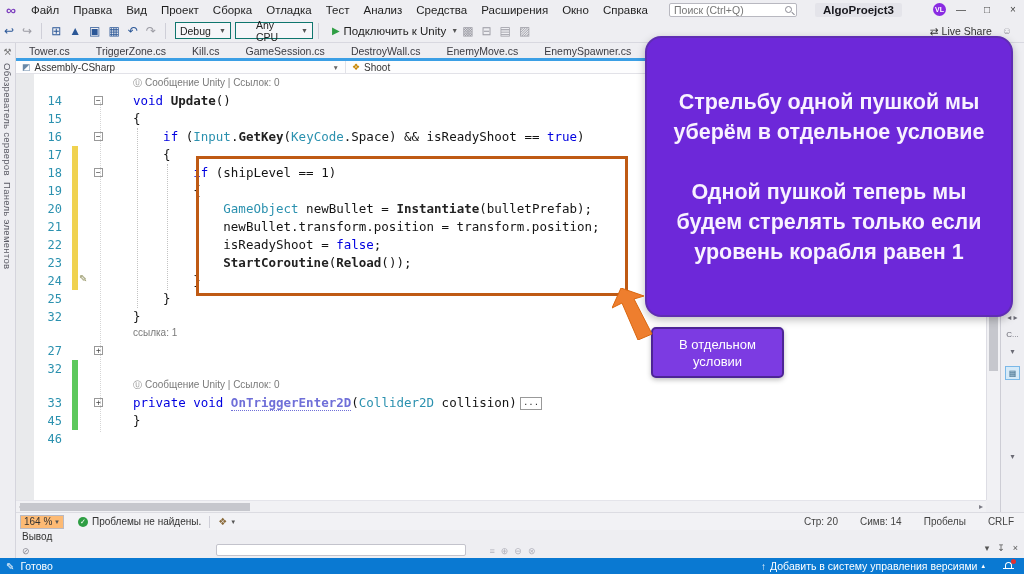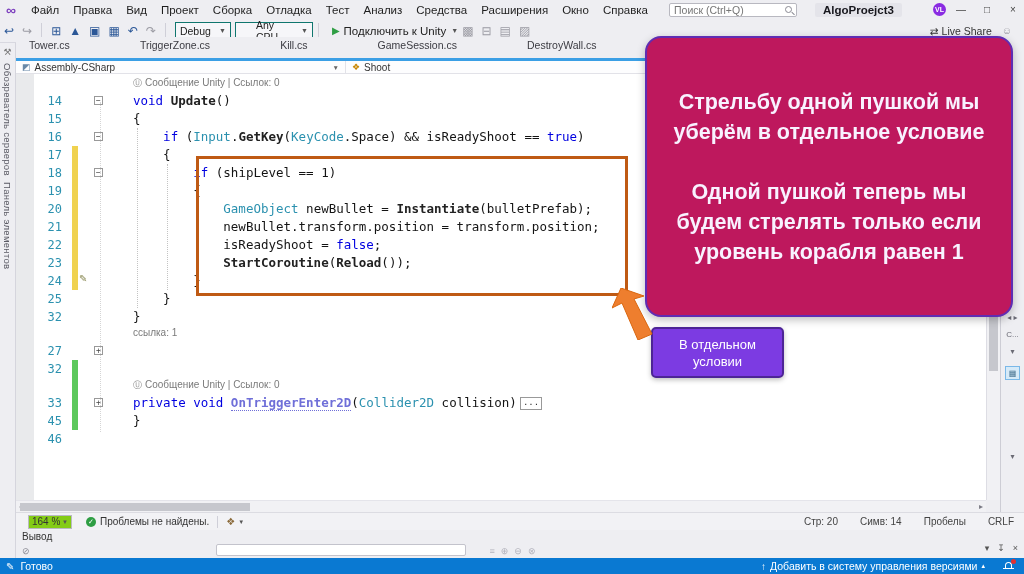--- a/index.html
+++ b/index.html
@@ -35,21 +35,21 @@
   #attach-btn .caret { font-size:7px; color:#555; margin-left:5px; }
   #toolbar-right { margin-left:auto; display:flex; align-items:center; gap:6px; padding-right:8px; color:#5a5a66; }
   #live-share { font-size:10.5px; color:#333; display:flex; gap:3px; align-items:center; }
 
   
   #left-strip { left:0; top:43px; width:16px; height:515px; background:#eeeef2; border-right:1px solid #d5d5dd; }
   .vlabel { writing-mode:vertical-rl; font-size:9.5px; color:#5a5a64; letter-spacing:.3px; margin:6px 0 0 2px; display:block; }
   #left-strip .strip-icon { display:block; text-align:center; color:#777; font-size:9px; margin-top:4px; }
 
   
-  #tabbar { left:16px; top:37px; width:1008px; height:15px; background:#eeeef2; display:flex; align-items:center;justify-content:space-between; }
+  #tabbar { left:16px; top:43px; width:1008px; height:15px; background:#eeeef2; display:flex; align-items:center; }
   .doc-tab { padding:0 13px; font-size:10.5px; color:#3b3b42; white-space:nowrap; }
   #tab-underline { left:16px; top:58px; width:1008px; height:3px; background:#3b9fe5; }
 
   
   #navbar { left:16px; top:61px; width:970px; height:13px; background:#fdfdfe; border-bottom:1px solid #e2e2e8; display:flex; align-items:center; font-size:10px; color:#333; }
   .nav-combo { display:flex; align-items:center; gap:4px; padding:0 6px; height:100%; }
   .nav-combo .caret { font-size:6.5px; color:#666; }
   #nav-project { width:330px; border-right:1px solid #e2e2e8; }
   .nav-ico { font-size:9px; color:#6a89a8; }
   .nav-ico.cls { color:#c78500; }
@@ -80,21 +80,21 @@
   #vscroll-thumb { position:absolute; left:2px; top:243px; width:9px; height:54px; background:#c6c7cd; }
   #hscroll { left:16px; top:500px; width:970px; height:12px; background:#f1f1f4; border-top:1px solid #e4e4ea; }
   #hscroll-thumb { position:absolute; left:4px; top:2px; width:230px; height:8px; background:#c6c7cd; }
   #hscroll .harrow { position:absolute; top:1px; font-size:8px; color:#7a7a84; }
   #right-strip { left:1000px; top:43px; width:24px; height:469px; background:#eeeef2; border-left:1px solid #cdcdd5; font-size:8px; color:#6a6a74; text-align:center; }
   #right-strip .rs-item { margin-top:8px; display:block; }
   #rs-panel-icon { width:15px; height:14px; margin:10px auto 0 auto; border:1px solid #7ab8e8; background:#d6eaf8; font-size:8px; line-height:13px; color:#44708e; }
 
   
   #edstatus { left:16px; top:512px; width:1008px; height:18px; background:#f2f2f5; border-top:1px solid #dcdce2; display:flex; align-items:center; font-size:10px; color:#333; }
-  #zoom-combo { width:44px; height:14px; background:#84cc16; border:1px solid #b9b9c2; margin-left:12px; display:flex; align-items:center; padding:0 3px; }
+  #zoom-combo { width:44px; height:14px; background:#fdba74; border:1px solid #b9b9c2; margin-left:4px; display:flex; align-items:center; padding:0 3px; }
   #zoom-combo .caret { margin-left:auto; font-size:6px; color:#555; }
   .okdot { width:10px; height:10px; border-radius:50%; background:#2f9e44; color:#fff; font-size:7px; line-height:10px; text-align:center; margin:0 4px 0 14px; }
   #edstatus .sep { width:1px; height:12px; background:#cfcfd8; margin:0 8px; }
   #edstatus-right { margin-left:auto; display:flex; gap:22px; padding-right:10px; color:#444; }
 
   
   #outpanel { left:16px; top:530px; width:1008px; height:28px; background:#eeeef2; }
   #outpanel-header { height:13px; display:flex; align-items:center; font-size:10px; color:#333; padding:0 6px; }
   #outpanel-body { height:15px; display:flex; align-items:center; position:relative; }
   #out-combo { position:absolute; left:200px; top:1px; width:250px; height:12px; background:#fff; border:1px solid #c3c3cc; border-radius:2px; }
@@ -108,21 +108,21 @@
   #sb-right { margin-left:auto; display:flex; align-items:center; gap:4px; padding-right:10px; }
   #sb-right .up { font-size:10px; }
   #sb-right .caret { font-size:7px; }
   #bell { position:relative; width:11px; height:11px; margin-left:14px; }
   #bell .dome { position:absolute; left:2px; top:1px; width:7px; height:6px; border:1.2px solid #fff; border-bottom:none; border-radius:4px 4px 0 0; }
   #bell .base { position:absolute; left:0; top:7px; width:11px; height:1.4px; background:#fff; }
   #bell .dot { position:absolute; right:-2px; top:-2px; width:5px; height:5px; background:#e03131; border-radius:50%; }
 
   
   #code-box { left:196px; top:156px; width:432px; height:140px; border:3px solid #bf5a14; z-index:30; }
-  #callout { left:645px; top:36px; width:368px; height:281px; background:#be185d; border:2px solid #5f2db3; border-radius:16px; z-index:40; color:#f8f2ff; display:flex; flex-direction:column; justify-content:center; text-align:center; font-size:21.5px; line-height:30px; font-weight:600; padding:0 12px; box-shadow:0 3px 8px rgba(0,0,0,.25); }
+  #callout { left:645px; top:36px; width:368px; height:281px; background:#6d28d9; border:2px solid #5f2db3; border-radius:16px; z-index:40; color:#f8f2ff; display:flex; flex-direction:column; justify-content:center; text-align:center; font-size:21.5px; line-height:30px; font-weight:600; padding:0 12px; box-shadow:0 3px 8px rgba(0,0,0,.25); }
   #callout p + p { margin-top:30px; }
   #mini-label { left:651px; top:327px; width:133px; height:51px; background:#7c3be2; border:2px solid #4d2596; border-radius:5px; z-index:40; color:#fff; font-size:13px; line-height:17px; font-weight:400; display:flex; align-items:center; justify-content:center; text-align:center; box-shadow:0 2px 5px rgba(0,0,0,.25); }
   #arrow { left:612px; top:288px; z-index:41; }
 </style>
 </head>
 <body>
 
 <div id="titlebar" class="abs">
   <span id="vs-logo">∞</span>
   <nav id="menu-bar"><span class="menu-item">Файл</span><span class="menu-item">Правка</span><span class="menu-item">Вид</span><span class="menu-item">Проект</span><span class="menu-item">Сборка</span><span class="menu-item">Отладка</span><span class="menu-item">Тест</span><span class="menu-item">Анализ</span><span class="menu-item">Средства</span><span class="menu-item">Расширения</span><span class="menu-item">Окно</span><span class="menu-item">Справка</span></nav>

